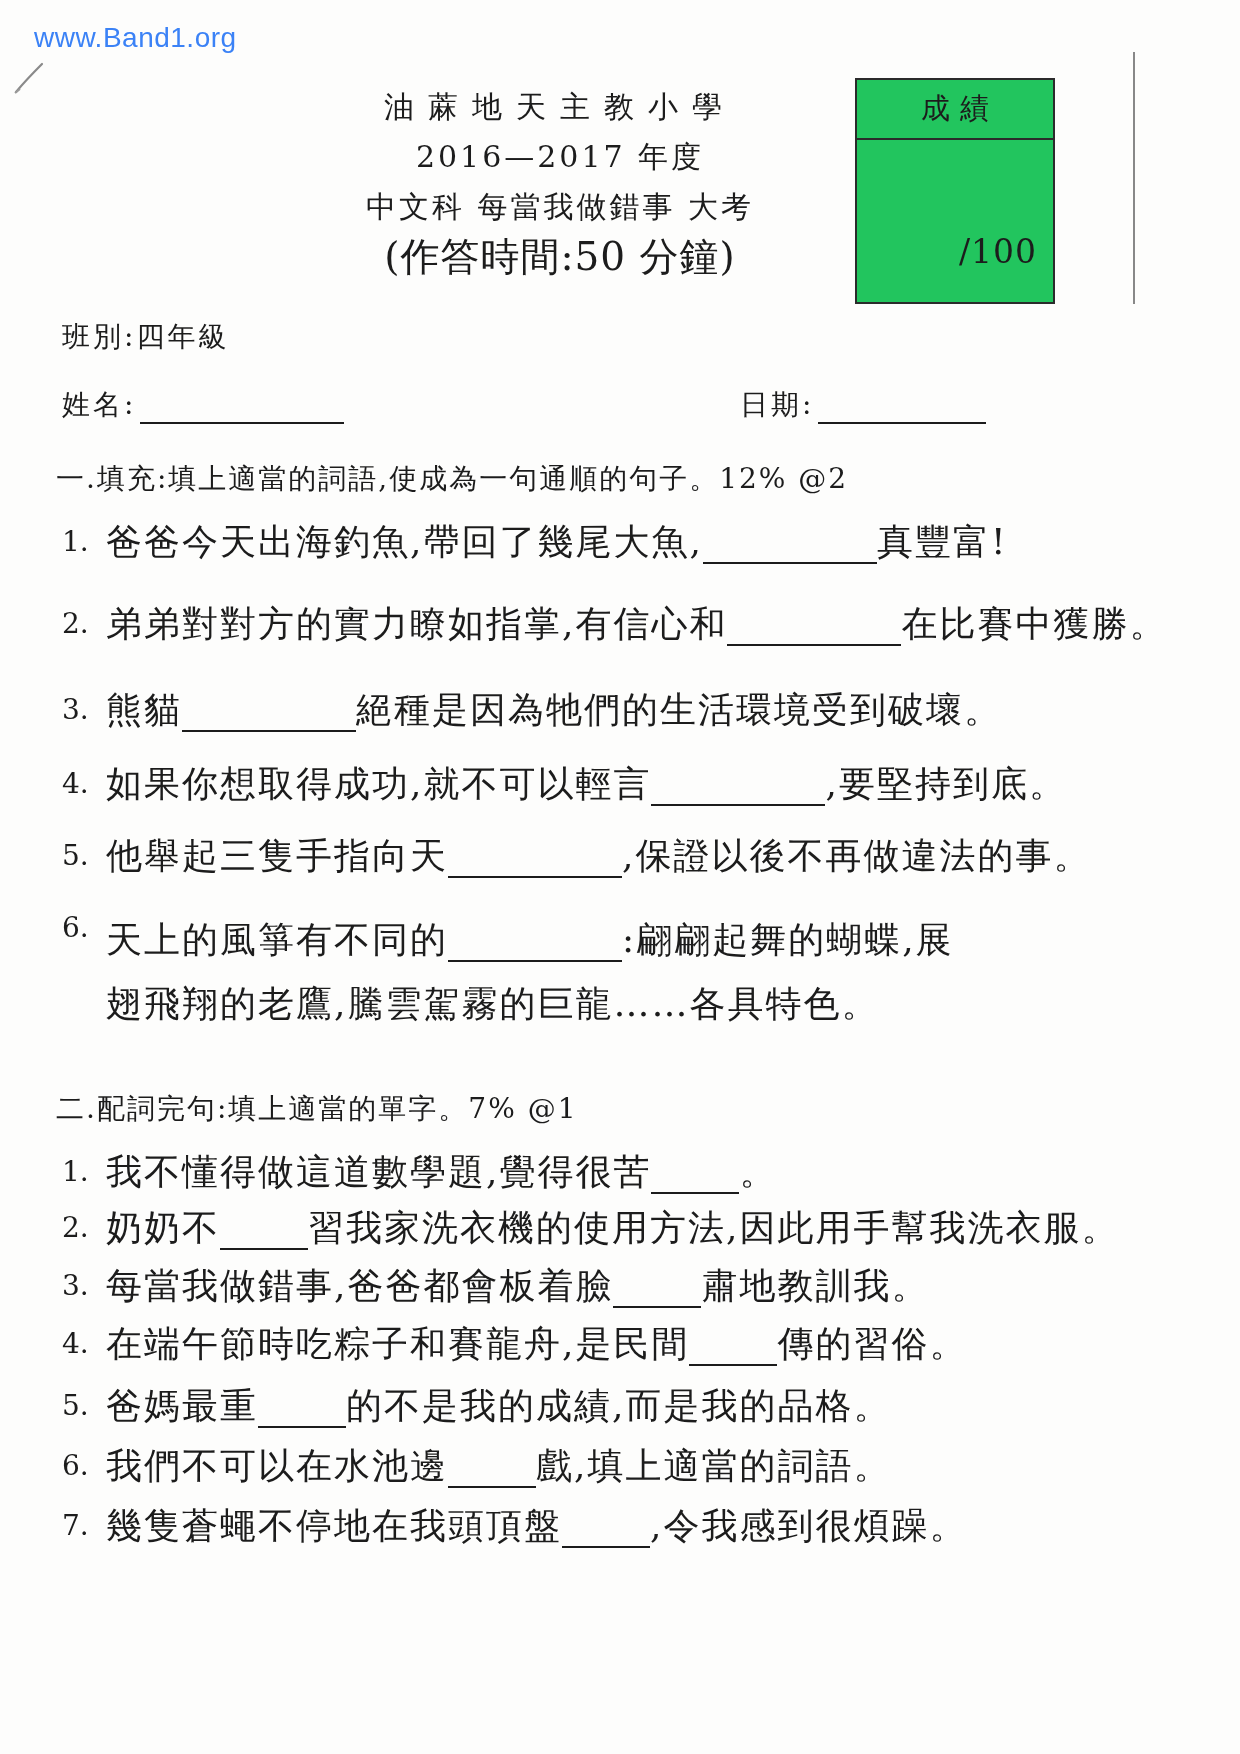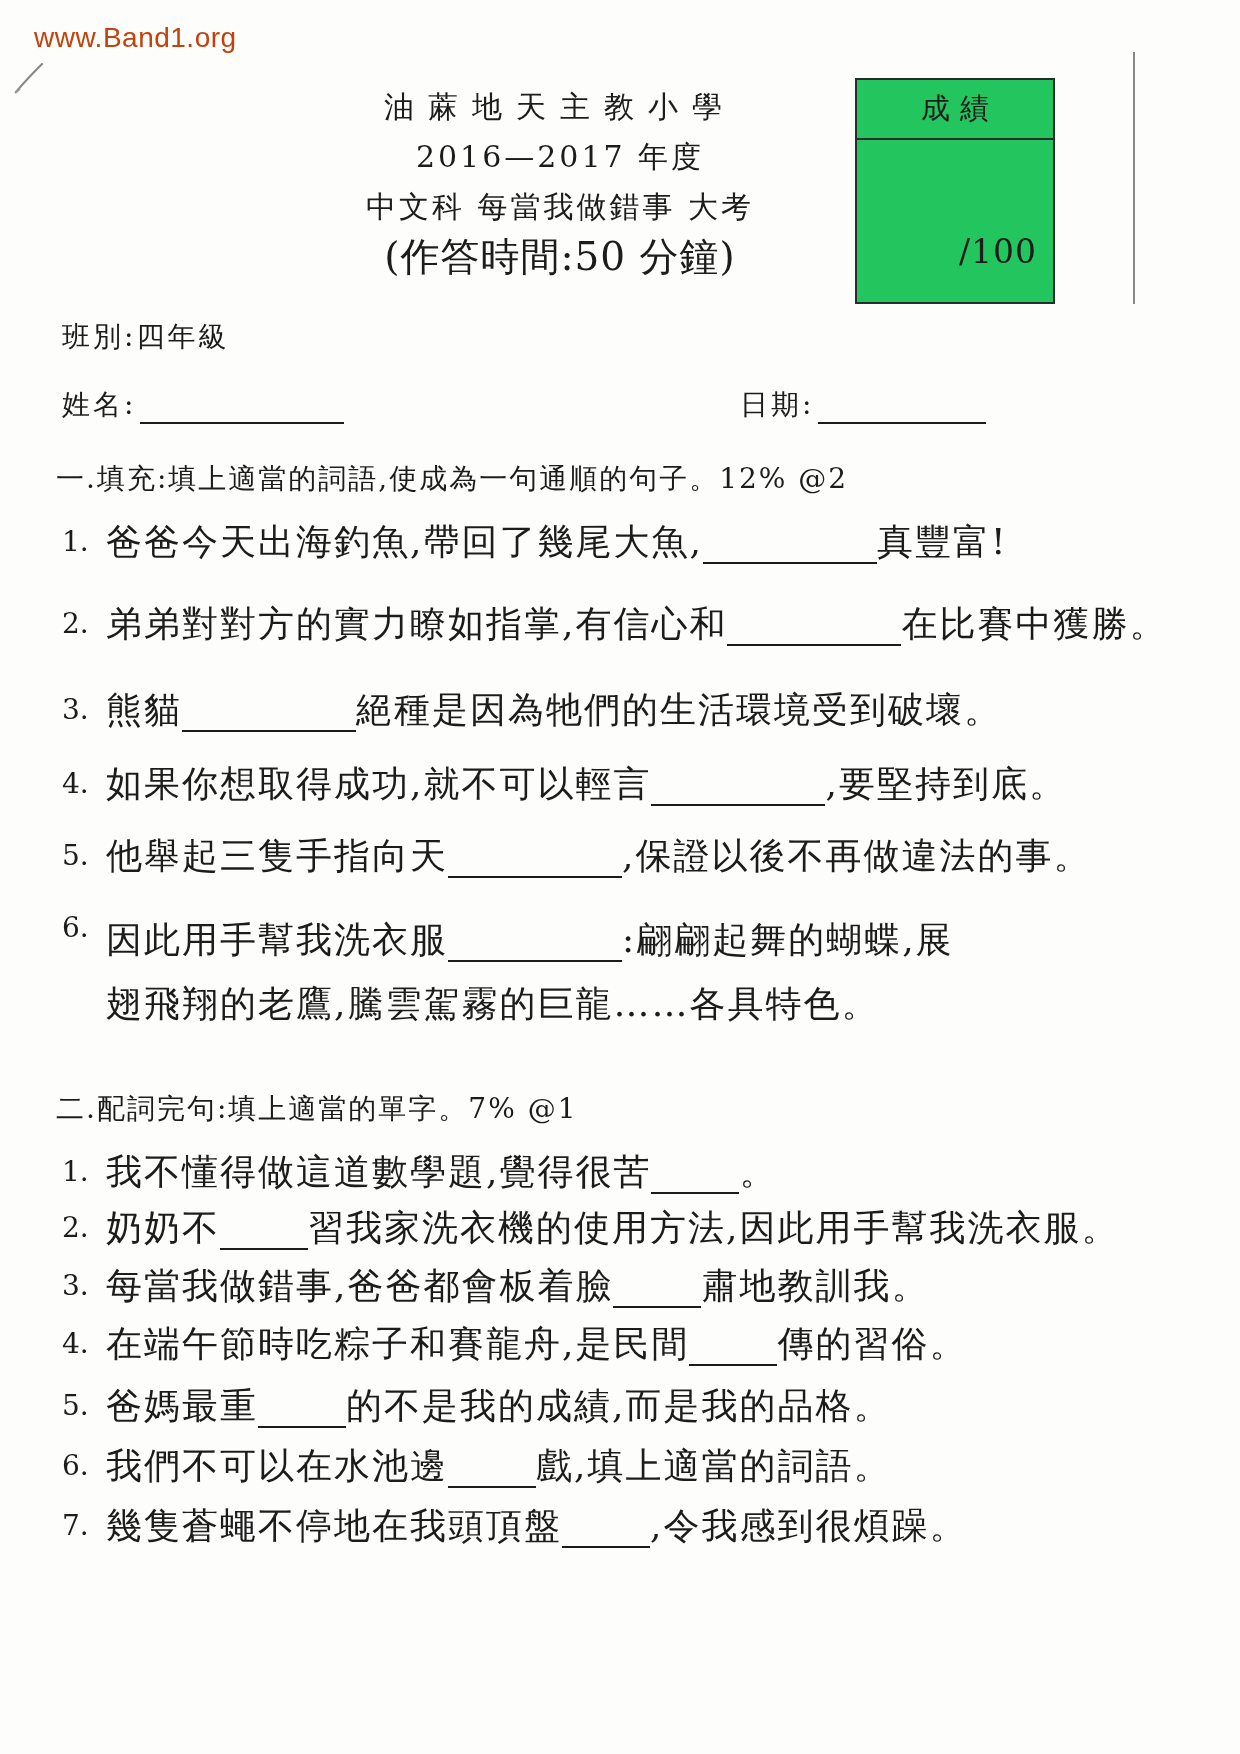--- a/index.html
+++ b/index.html
@@ -8,21 +8,21 @@
     width:1240px;height:1754px;
     background:#fdfdfc;
     font-family:"DejaVu Serif","Liberation Serif",serif;
     color:#1c1c1c;
     overflow:hidden;
   }
   .abs{position:absolute;}
   #watermark{
     left:34px;top:22px;
     font-family:"Liberation Sans","DejaVu Sans",sans-serif;
-    font-size:28px;color:#c2410c;letter-spacing:0.5px;
+    font-size:28px;color:#3b82f6;letter-spacing:0.5px;
   }
   
   #title-block{left:160px;top:82px;width:800px;text-align:center;}
   .title-line{font-size:30px;line-height:50px;white-space:nowrap;}
   .tl1{letter-spacing:14px;}
   .tl2{letter-spacing:3px;}
   .tl3{letter-spacing:3px;}
   .tl4{letter-spacing:1px;font-size:39px;}
   
   #score-box{
@@ -149,21 +149,21 @@
     <div class="q-text"><span>如果你想取得成功,就不可以輕言</span><span class="blank blank-l"></span><span>,要堅持到底。</span></div>
   </div>
 
   <div id="s1q5" class="abs q-row">
     <span class="q-num">5.</span>
     <div class="q-text"><span>他舉起三隻手指向天</span><span class="blank blank-l"></span><span>,保證以後不再做違法的事。</span></div>
   </div>
 
   <div id="s1q6" class="abs q-row">
     <span class="q-num">6.</span>
-    <div class="q-text wrap"><span>因此用手幫我洗衣服</span><span class="blank blank-l"></span><span>:翩翩起舞的蝴蝶,展翅飛翔的老鷹,騰雲駕霧的巨龍……各具特色。</span></div>
+    <div class="q-text wrap"><span>天上的風箏有不同的</span><span class="blank blank-l"></span><span>:翩翩起舞的蝴蝶,展翅飛翔的老鷹,騰雲駕霧的巨龍……各具特色。</span></div>
   </div>
 
   <div id="sec2-header" class="abs sec-header">二.配詞完句:填上適當的單字。7% @1</div>
 
   <div id="s2q1" class="abs q-row">
     <span class="q-num">1.</span>
     <div class="q-text"><span>我不懂得做這道數學題,覺得很苦</span><span class="blank blank-s"></span><span>。</span></div>
   </div>
 
   <div id="s2q2" class="abs q-row">

